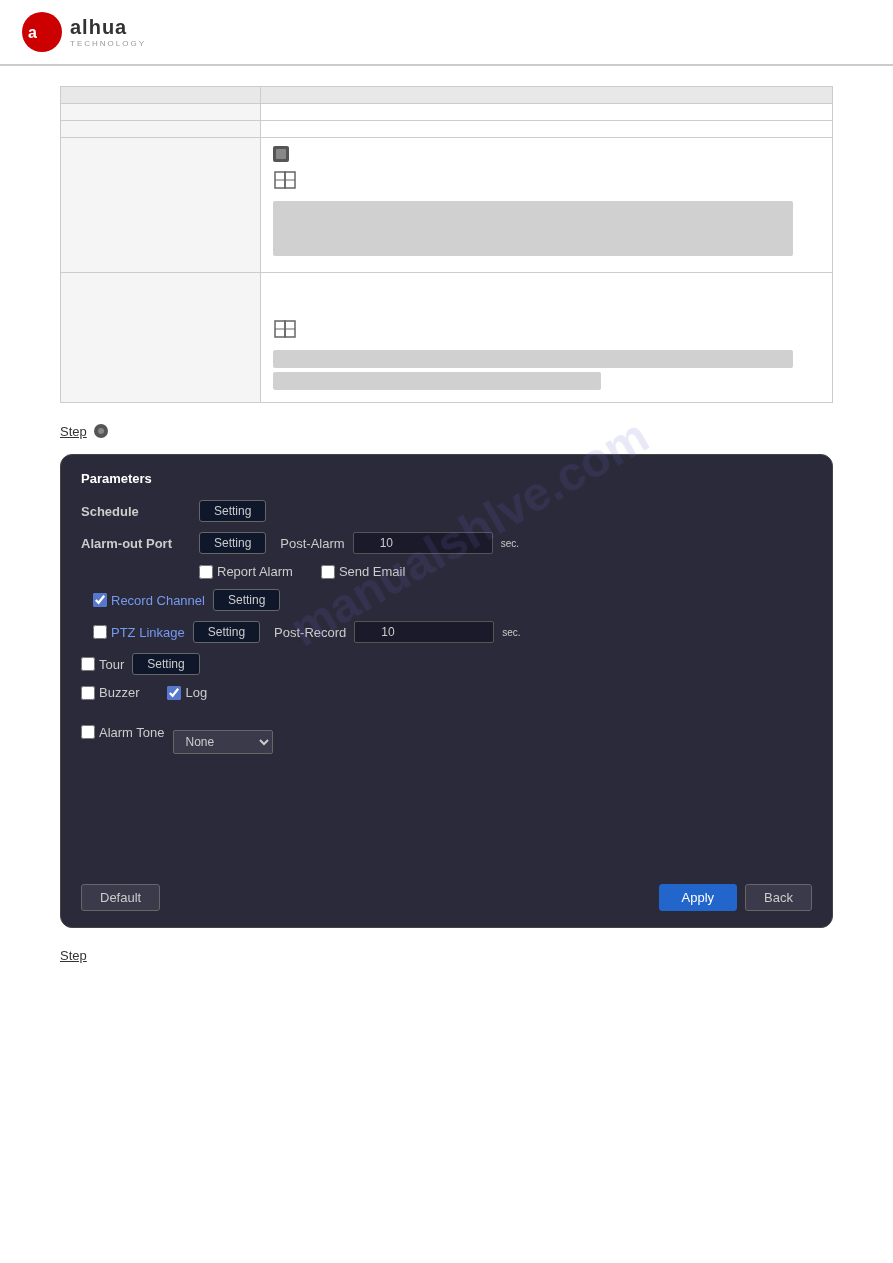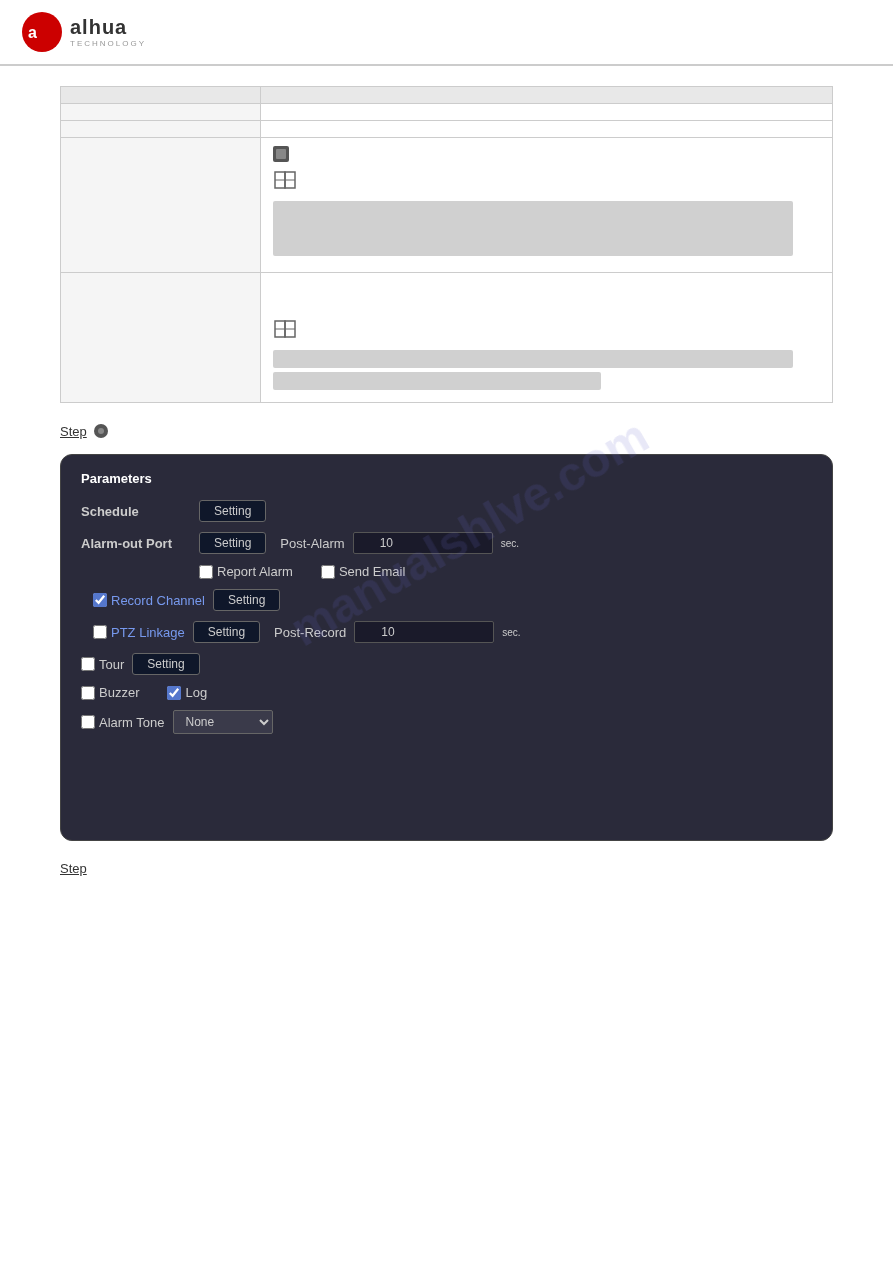--- a/index.html
+++ b/index.html
@@ -167,20 +167,21 @@
     }
     .alarm-tone-select {
       background: #3a3a4a;
       border: 1px solid #666;
       color: #ccc;
       padding: 3px 8px;
       border-radius: 2px;
       font-size: 12px;
       width: 100px;
       cursor: pointer;
+      margin-top: 20px;
     }
 
     
     .panel-footer {
       display: flex;
       justify-content: space-between;
       align-items: center;
       margin-top: 30px;
       padding-top: 10px;
     }
@@ -406,18 +407,25 @@
       <select class="alarm-tone-select">
         <option>None</option>
         <option>Tone 1</option>
         <option>Tone 2</option>
         <option>Tone 3</option>
       </select>
     </div>
 
     <div style="height: 80px;"></div>
 
+    <div class="panel-footer">
+      <button class="btn-default">Default</button>
+      <div class="footer-right">
+        <button class="btn-apply">Apply</button>
+        <button class="btn-back">Back</button>
+      </div>
+    </div>
   </div>
 </div>
 
 <div class="bottom-text">
   <span class="underline-text">Step</span>
 </div>
 
 </body></html>

